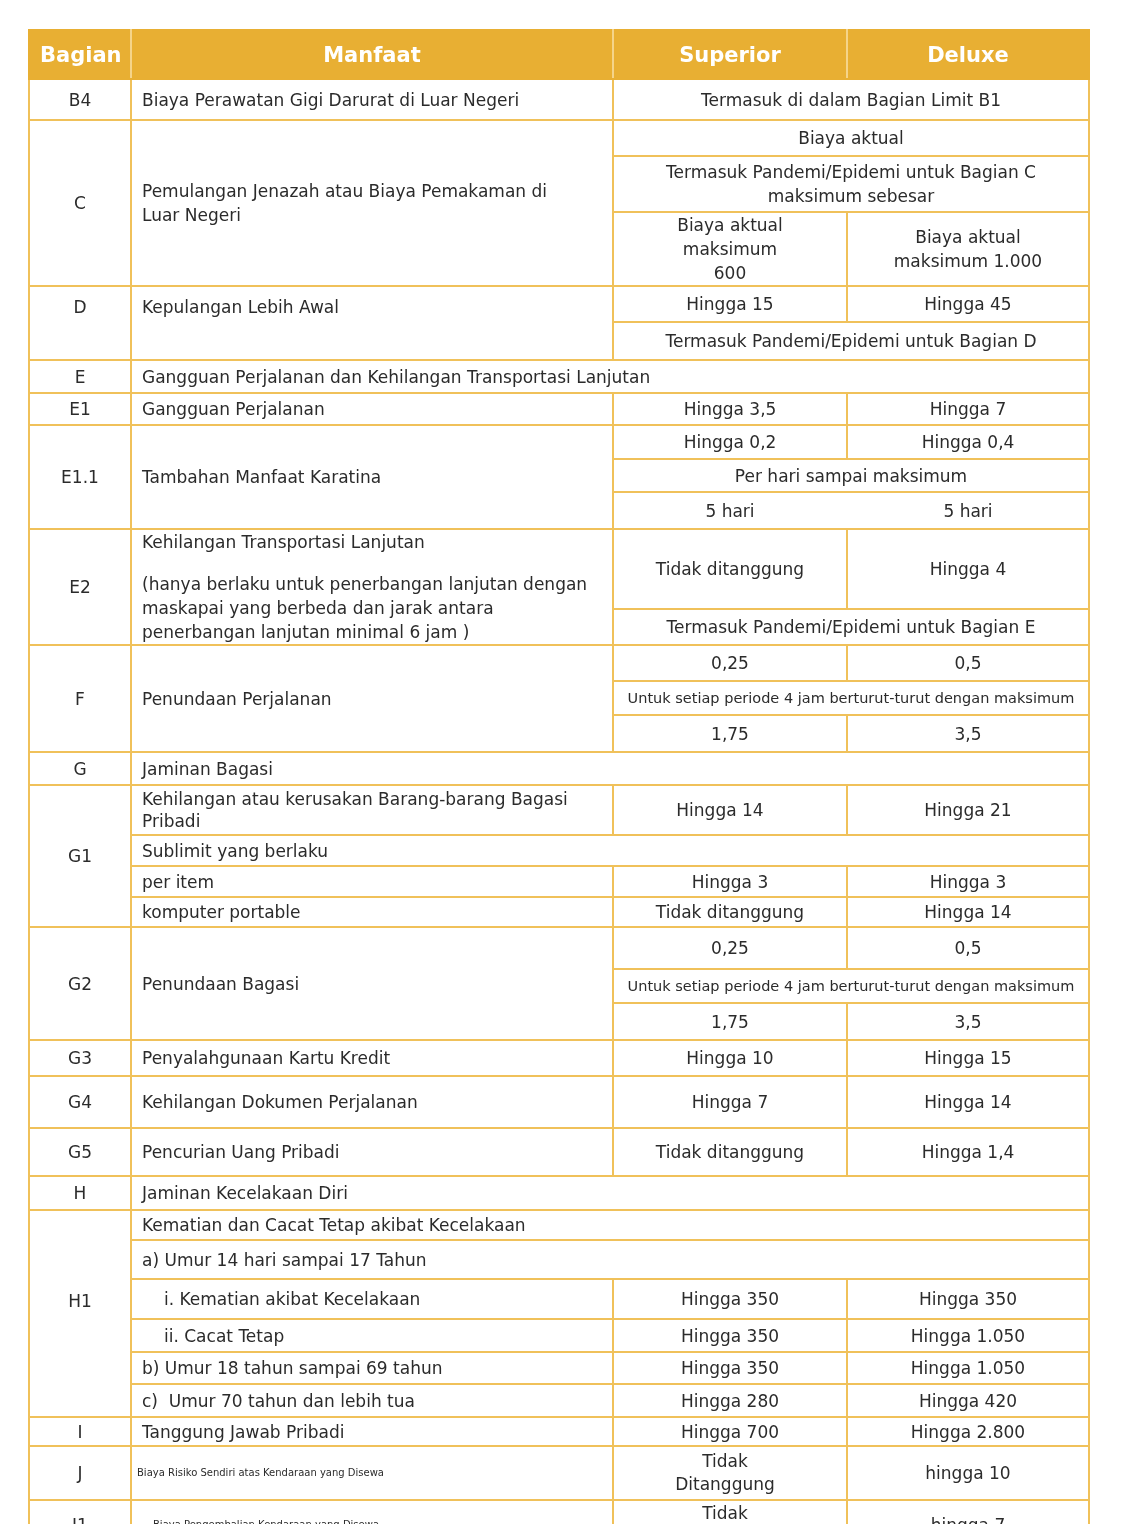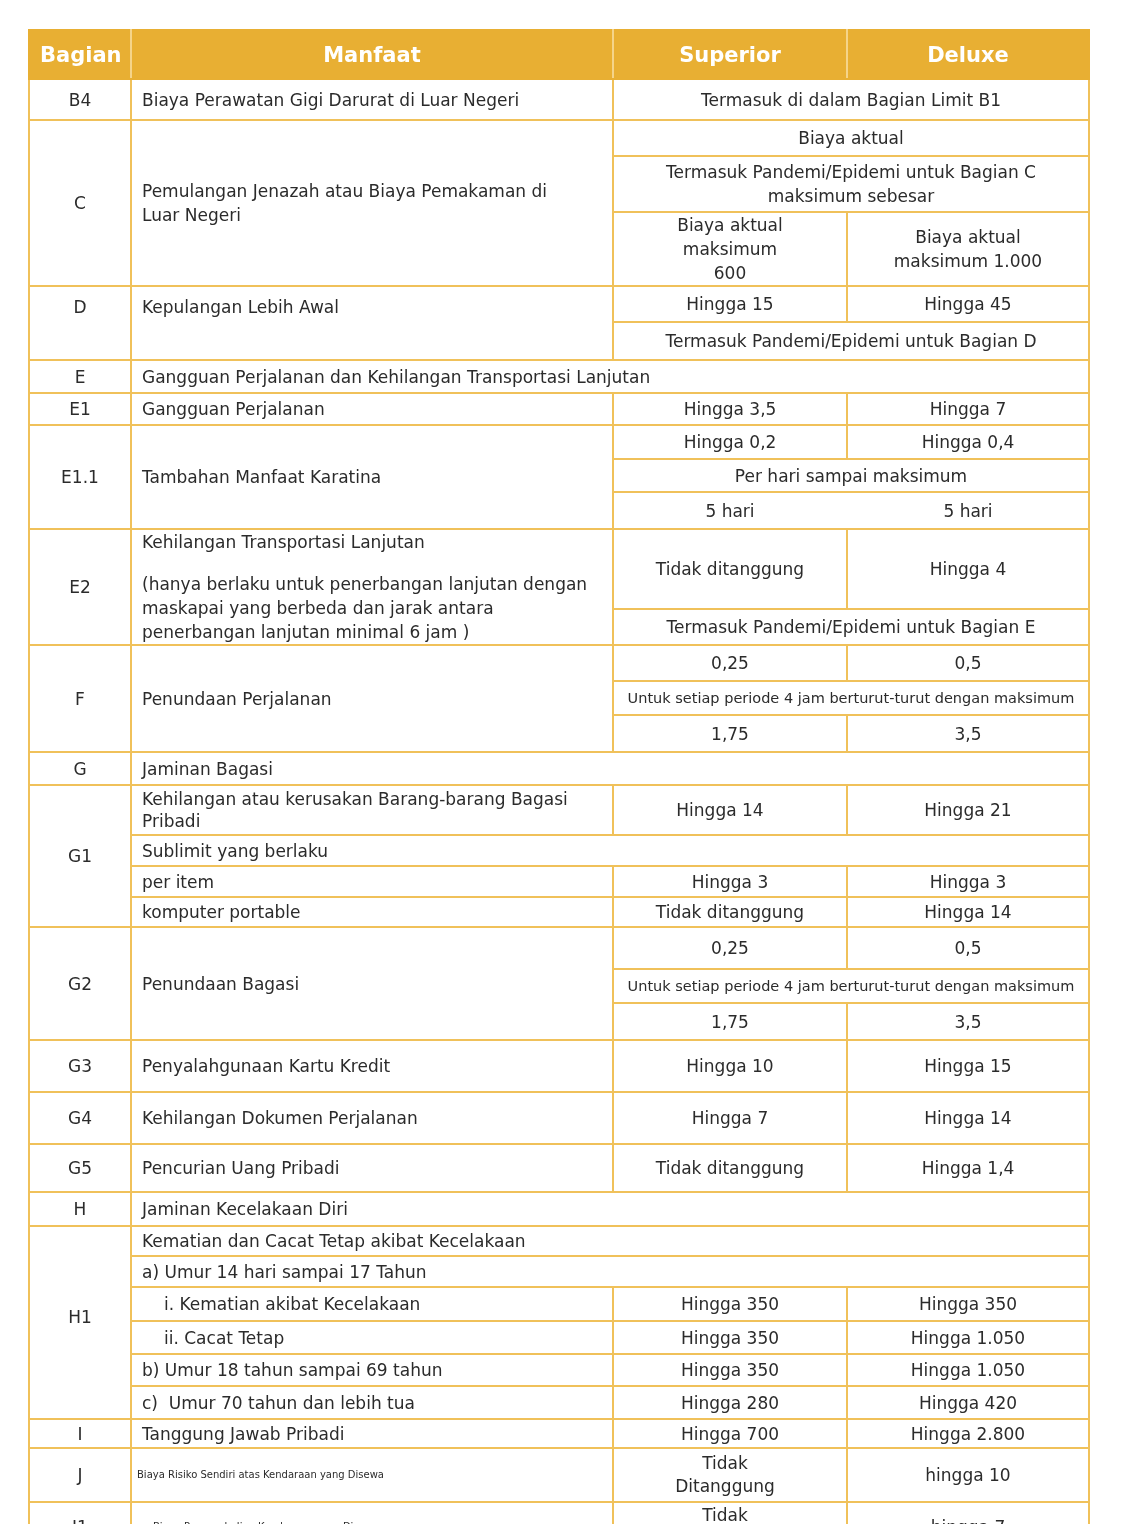--- a/index.html
+++ b/index.html
@@ -153,21 +153,21 @@
       <td class="c">0,5</td>
     </tr>
     <tr style="height:34px">
       <td class="c small" colspan="2" style="padding:0 4px">Untuk setiap periode 4 jam berturut-turut dengan maksimum</td>
     </tr>
     <tr style="height:37px">
       <td class="c">1,75</td>
       <td class="c">3,5</td>
     </tr>
 
-    <tr style="height:52px">
+    <tr style="height:36px">
       <td class="code">G3</td>
       <td class="l">Penyalahgunaan Kartu Kredit</td>
       <td class="c">Hingga 10</td>
       <td class="c">Hingga 15</td>
     </tr>
 
     <tr style="height:52px">
       <td class="code">G4</td>
       <td class="l">Kehilangan Dokumen Perjalanan</td>
       <td class="c">Hingga 7</td>
@@ -183,24 +183,24 @@
 
     <tr style="height:34px">
       <td class="code">H</td>
       <td class="l" colspan="3">Jaminan Kecelakaan Diri</td>
     </tr>
 
     <tr style="height:30px">
       <td class="code" rowspan="6" style="vertical-align:top;padding-top:78px">H1</td>
       <td class="l" colspan="3">Kematian dan Cacat Tetap akibat Kecelakaan</td>
     </tr>
-    <tr style="height:31px">
+    <tr style="height:39px">
       <td class="l" colspan="3">a) Umur 14 hari sampai 17 Tahun</td>
     </tr>
-    <tr style="height:34px">
+    <tr style="height:40px">
       <td class="l ind">i. Kematian akibat Kecelakaan</td>
       <td class="c">Hingga 350</td>
       <td class="c">Hingga 350</td>
     </tr>
     <tr style="height:33px">
       <td class="l ind">ii. Cacat Tetap</td>
       <td class="c">Hingga 350</td>
       <td class="c">Hingga 1.050</td>
     </tr>
     <tr style="height:32px">

